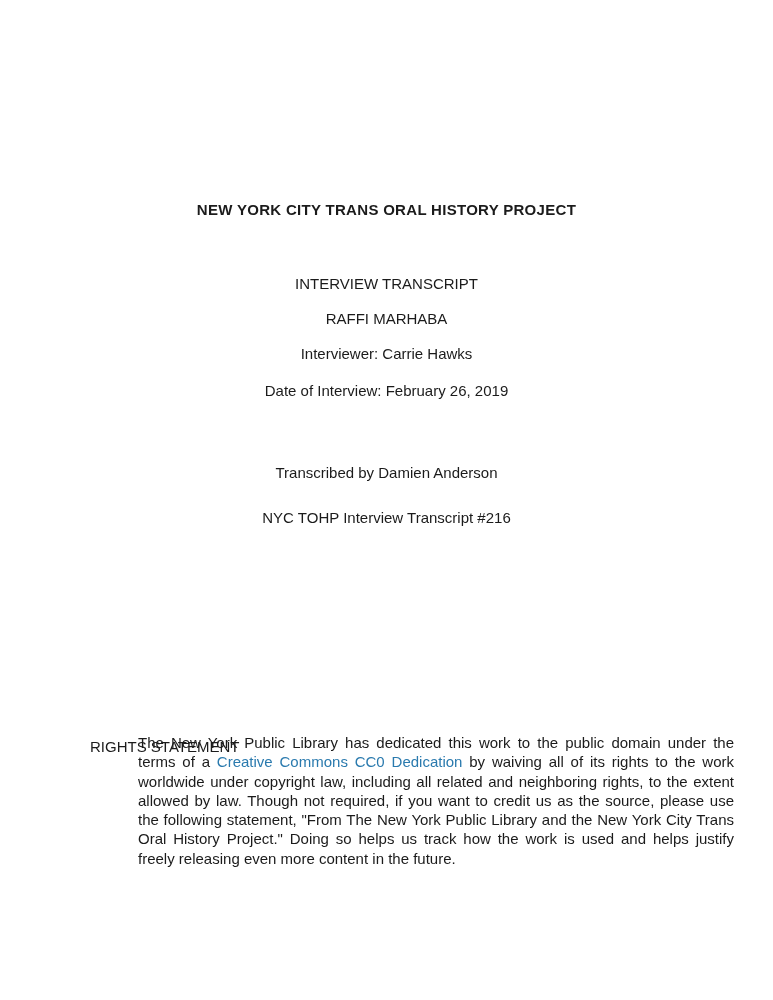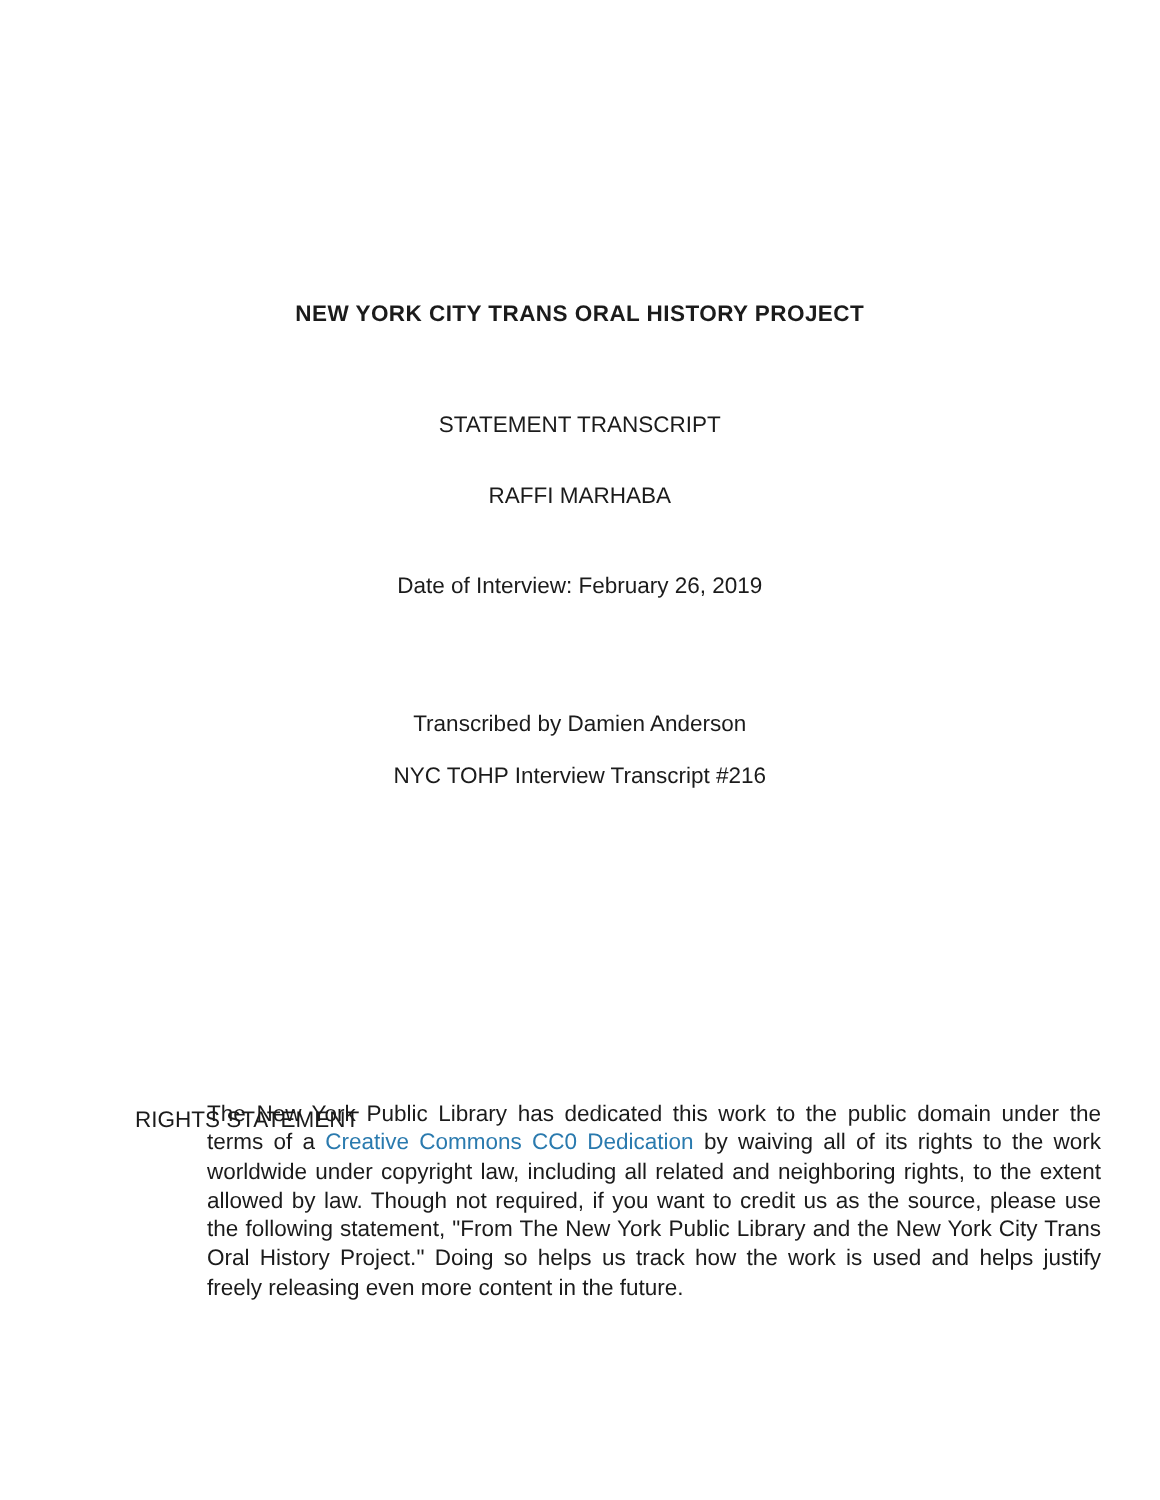--- a/index.html
+++ b/index.html
@@ -52,29 +52,30 @@
     cursor: pointer;
   }
 </style>
 </head>
 <body>
 
 <div class="page">
 
   <div class="center-line doc-title" style="top: 202px;">NEW YORK CITY TRANS ORAL HISTORY PROJECT</div>
 
-  <div class="center-line" style="top: 276px;">STATEMENT TRANSCRIPT</div>
+  <div class="center-line" style="top: 276px;">INTERVIEW TRANSCRIPT</div>
 
-  <div class="center-line" style="top: 311px; margin-top: 12px;">RAFFI MARHABA</div>
+  <div class="center-line" style="top: 311px;">RAFFI MARHABA</div>
 
+  <div class="center-line" style="top: 346px;">Interviewer: Carrie Hawks</div>
 
   <div class="center-line" style="top: 383px;">Date of Interview: February 26, 2019</div>
 
 
-  <div class="center-line" style="top: 475px;">Transcribed by Damien Anderson</div>
+  <div class="center-line" style="top: 465px;">Transcribed by Damien Anderson</div>
 
   <div class="center-line" style="top: 510px;">NYC TOHP Interview Transcript #216</div>
 
   <div class="rights-heading">RIGHTS STATEMENT</div>
 
   <div class="rights-paragraph"><span>The New York Public Library has dedicated this work to the public domain under the terms of a </span><a class="cc-link" id="cc-link" style="color: rgb(42, 122, 174);">Creative Commons CC0 Dedication</a><span> by waiving all of its rights to the work worldwide under copyright law, including all related and neighboring rights, to the extent allowed by law. Though not required, if you want to credit us as the source, please use the following statement, "From The New York Public Library and the New York City Trans Oral History Project." Doing so helps us track how the work is used and helps justify freely releasing even more content in the future.</span></div>
 
 </div>
 
 </body></html>

